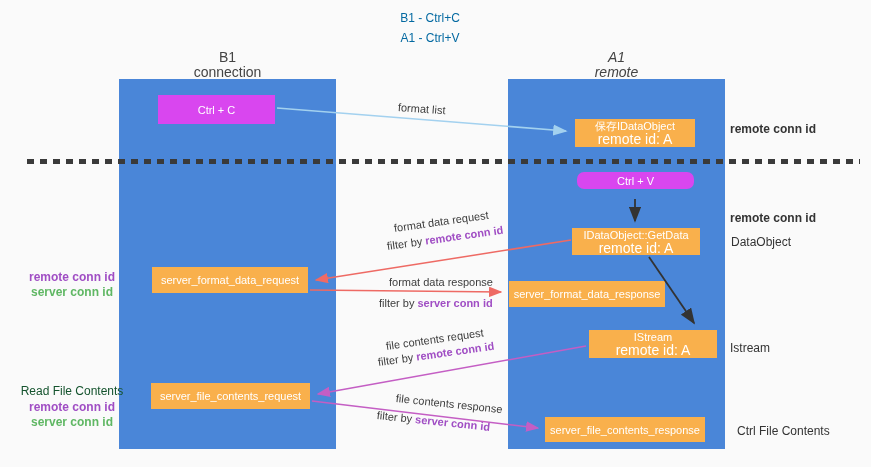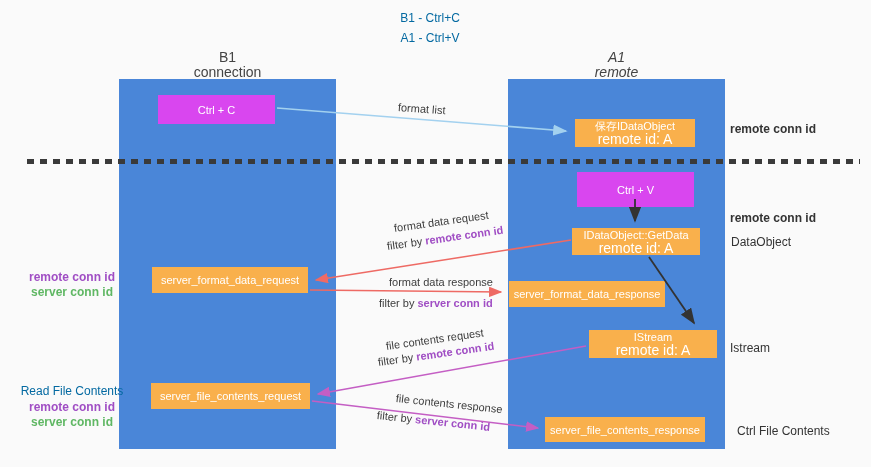--- a/index.html
+++ b/index.html
@@ -42,21 +42,21 @@
     align-items:center; justify-content:center; text-align:center;
     color:#fff;
   }
   .box.green  { background:#d946ef; font-size:11px; }
   .box.orange { background:#f9b04c; font-size:11px; }
   .box .l2 { font-size:14px; line-height:13px; }
   .two-line { font-size:10px; line-height:13px; }
 
   #box-ctrl-c   { left:158px; top:95px;  width:117px; height:29px; }
   #box-save-ido { left:575px; top:119px; width:120px; height:28px; }
-  #box-ctrl-v   { left:577px; top:172px; width:117px; height:35px; }
+  #box-ctrl-v   { left:577px; top:172px; width:117px; height:17px;border-radius:7px; }
   #box-getdata  { left:572px; top:228px; width:128px; height:27px; }
   #box-fmt-req  { left:152px; top:267px; width:156px; height:26px; }
   #box-fmt-resp { left:509px; top:281px; width:156px; height:26px; }
   #box-istream  { left:589px; top:330px; width:128px; height:28px; }
   #box-file-req { left:151px; top:383px; width:159px; height:26px; }
   #box-file-resp{ left:545px; top:417px; width:160px; height:25px; }
 
   .mid-label {
     position:absolute; z-index:3; font-size:11px; color:#3d3d3d;
     white-space:nowrap; transform-origin:left center;
@@ -77,21 +77,21 @@
 
   .side-label { position:absolute; z-index:3; font-size:12px; color:#333; white-space:nowrap; }
   #r-rci-1 { left:730px; top:122px; }
   #r-rci-2 { left:730px; top:211px; }
   #r-dataobject { left:731px; top:235px; }
   #r-istream    { left:730px; top:341px; }
   #r-write      { left:737px; top:424px; }
 
   .left-stack { position:absolute; z-index:3; text-align:center; font-size:12px; line-height:15px; }
   #l-conn-top  { left:24px; top:270px; width:96px; }
-  #l-read      { left:20px; top:384px; width:104px; color:#0369a1; }
+  #l-read      { left:20px; top:384px; width:104px; color:#14532d; }
   #l-conn-bot  { left:24px; top:400px; width:96px; }
 
   svg.overlay { position:absolute; left:0; top:0; z-index:5; pointer-events:none; }
 </style>
 </head>
 <body>
 
 <div class="canvas">
 
   <div class="title">

